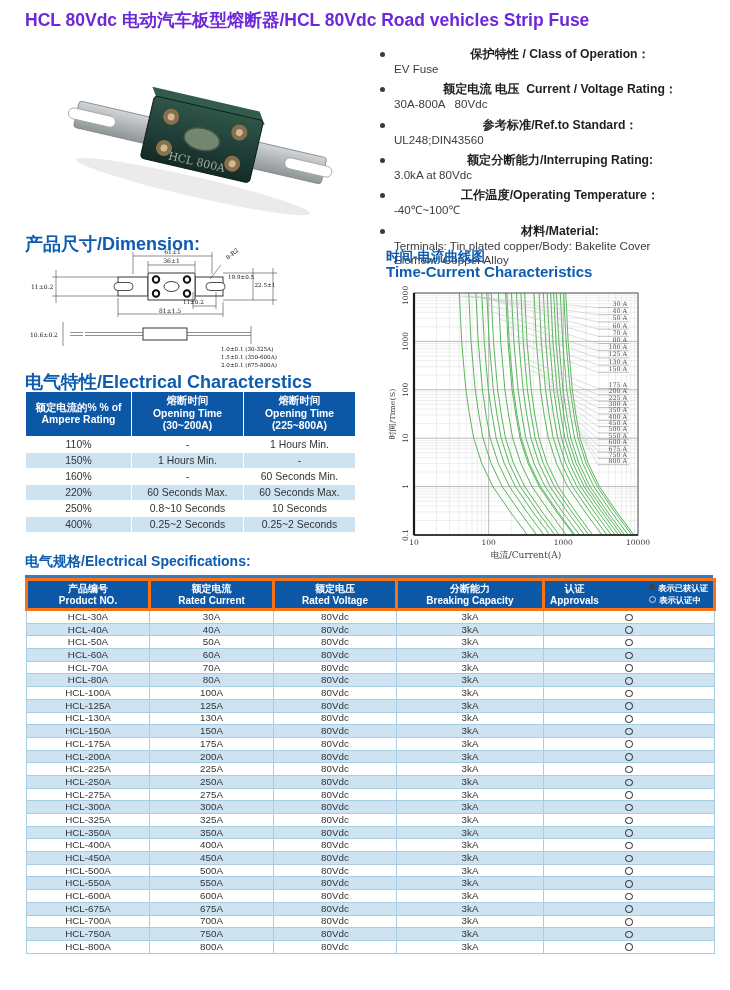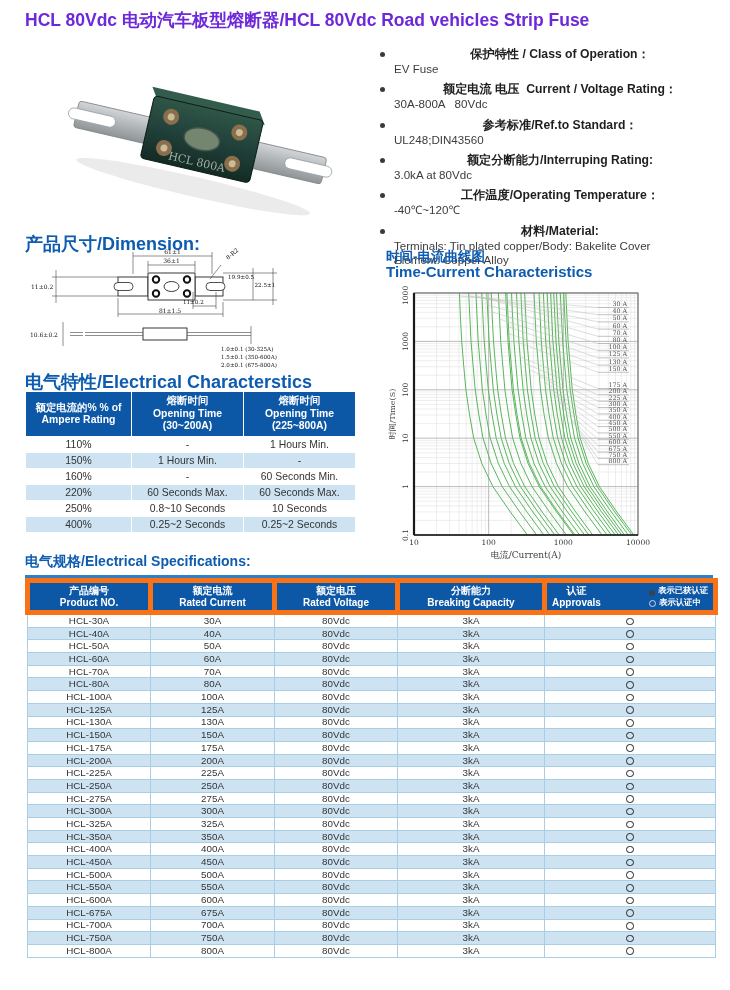--- a/index.html
+++ b/index.html
@@ -16,27 +16,27 @@
   
   .char-table{position:absolute;left:25px;top:391px;width:330px;border-collapse:collapse;table-layout:fixed;}
   .char-table th{background:#0d57a7;color:#fff;font-size:10.4px;font-weight:bold;border:1px solid #fff;
                  padding:2px 1px;line-height:1.2;height:40px;text-align:center;}
   .char-table td{font-size:10.4px;color:#333;text-align:center;border:1px solid #fff;height:15px;padding:0;margin-top:8px;}
   .char-table tbody tr:nth-child(even){background:#cde3f2;}
   
   .spec-block{position:absolute;left:25px;top:575px;width:688px;}
   .spec-topbar{height:3px;background:#2e7fc6;}
   .spec-table{width:688px;border-collapse:collapse;table-layout:fixed;}
-  .spec-table th{background:#0d57a7;color:#fff;border:5px solid #f97316;padding:1px 2px;height:25px;
+  .spec-table th{background:#0d57a7;color:#fff;border:3px solid #f97316;padding:1px 2px;height:25px;
                  font-size:10px;font-weight:bold;line-height:1.15;text-align:center;}
   .spec-table td{font-size:9.8px;color:#333;text-align:center;border:1px solid #a9cde2;height:11.7px;padding:0;line-height:1;}
   .spec-table tbody tr:nth-child(even){background:#cde3f2;}
   .appr-flex{display:flex;align-items:center;justify-content:space-between;padding:0 3px;}
   .legend{display:flex;flex-direction:column;align-items:flex-start;gap:2px;}
-  .legend-row{display:flex;align-items:flex-end;gap:3px;font-size:8.3px;font-weight:bold;}
+  .legend-row{display:flex;align-items:flex-start;gap:3px;font-size:8.3px;font-weight:bold;}
   .dot-filled{width:6px;height:6px;border-radius:50%;background:#39424d;display:inline-block;}
   .dot-open{width:5px;height:5px;border-radius:50%;border:1.2px solid #cfd9e2;display:inline-block;}
   .circle-open{width:5.5px;height:5.5px;border:1.3px solid #222;border-radius:50%;display:inline-block;vertical-align:middle;}
   .chart-h-zh{position:absolute;left:386px;top:248px;font-size:13.5px;font-weight:bold;color:#0d5cb0;}
   .chart-h-en{position:absolute;left:386px;top:263px;font-size:15px;font-weight:bold;color:#0d5cb0;}
   svg text{font-family:"DejaVu Serif",serif;}
 </style>
 </head>
 <body>
 
@@ -96,21 +96,21 @@
         <div class="feat-line">UL248;DIN43560</div>
       </div>
       <div class="feat-item">
         <span class="feat-bullet"></span>
         <div class="feat-label">额定分断能力/Interruping Rating:</div>
         <div class="feat-line">3.0kA at 80Vdc</div>
       </div>
       <div class="feat-item">
         <span class="feat-bullet"></span>
         <div class="feat-label">工作温度/Operating Temperature：</div>
-        <div class="feat-line">-40℃~120℃</div>
+        <div class="feat-line">-40℃~100℃</div>
       </div>
       <div class="feat-item">
         <span class="feat-bullet"></span>
         <div class="feat-label">材料/Material:</div>
         <div class="feat-line">Terminals: Tin plated copper/Body: Bakelite Cover</div>
         <div class="feat-line">Element: Copper Alloy</div>
       </div>
     </div>
 
   <div class="sec-h" style="left:25px;top:232px;">产品尺寸/Dimension:</div>

